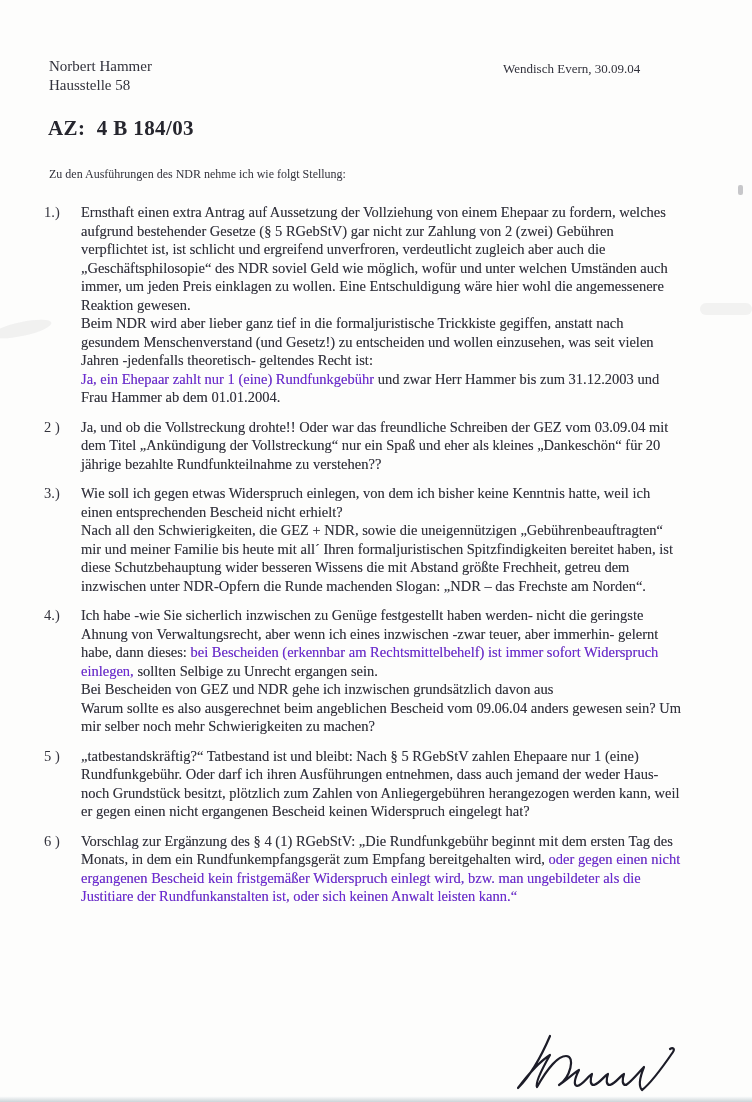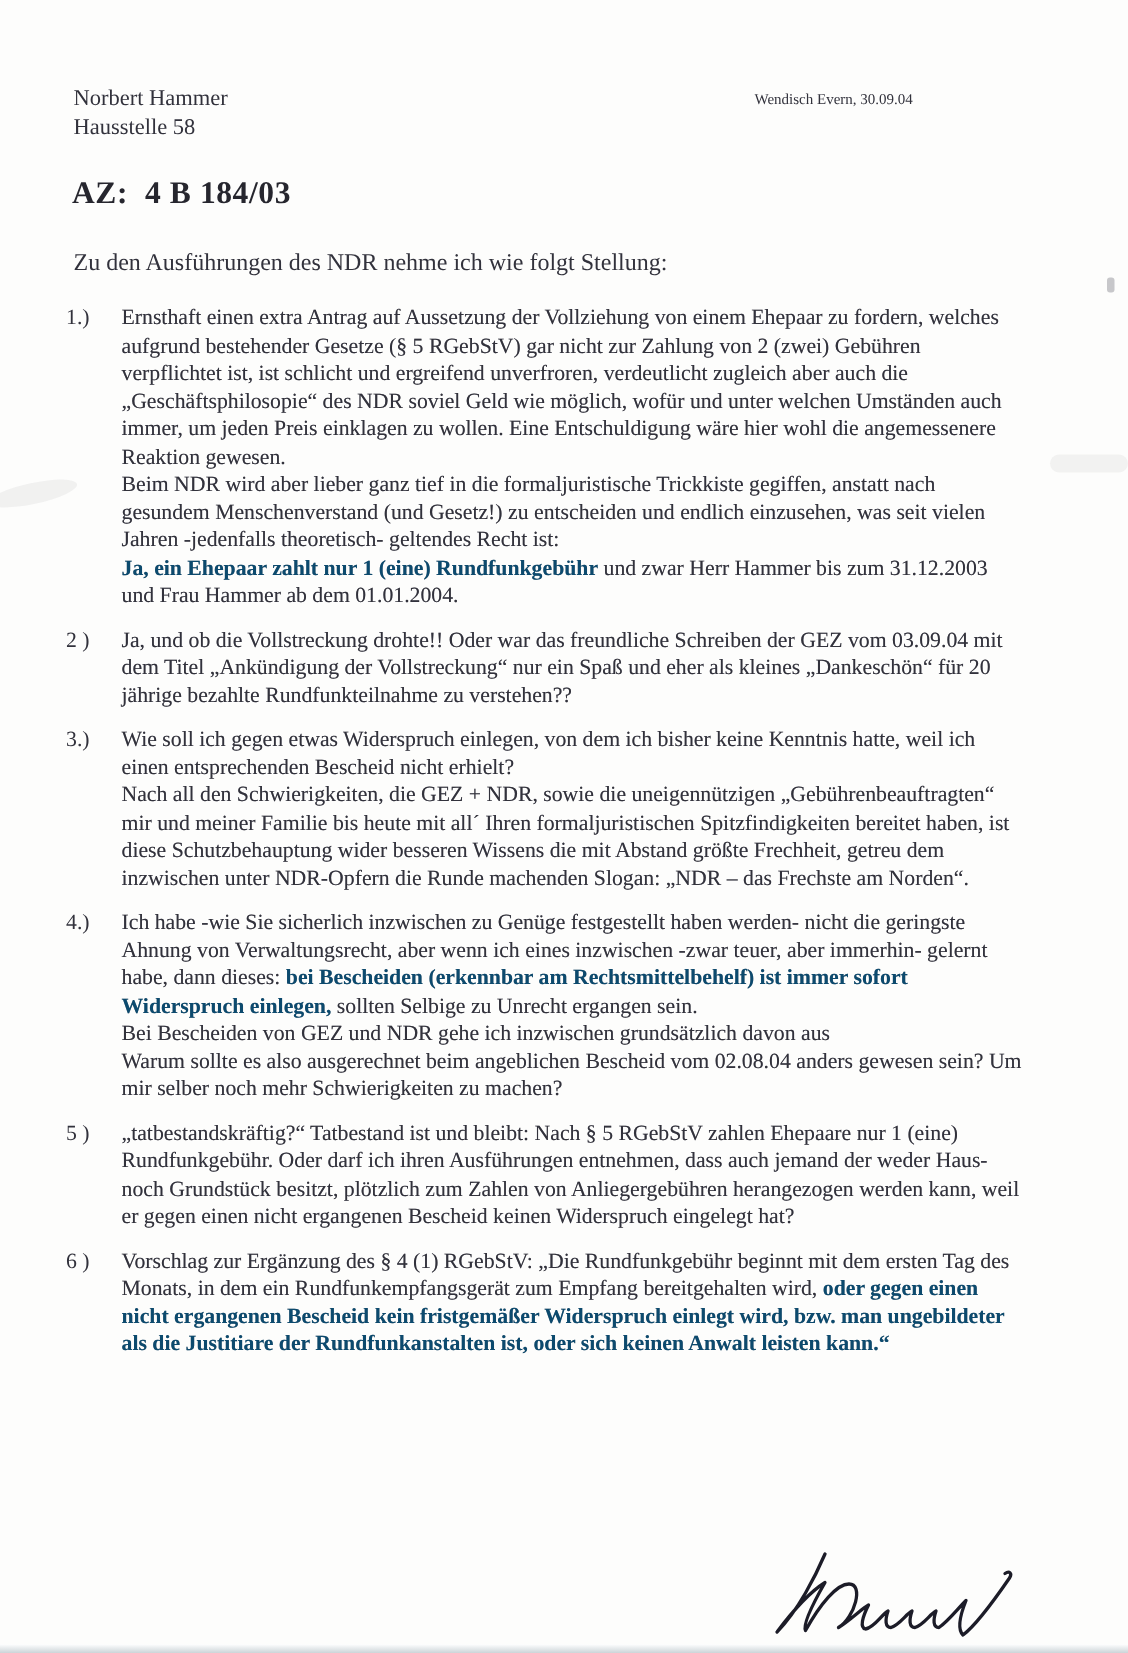--- a/index.html
+++ b/index.html
@@ -5,34 +5,34 @@
   html,body{margin:0;padding:0;background:#ffffff;}
   .page{
     position:relative;
     width:752px;height:1102px;
     background:#fdfdfc;
     overflow:hidden;
     font-family:"Liberation Serif","DejaVu Serif",serif;
     color:#32323c;
   }
   .sender{position:absolute;left:49px;top:57px;font-size:15px;line-height:19px;}
-  .dateline{position:absolute;left:503px;top:61px;font-size:10px;}
+  .dateline{position:absolute;left:503px;top:61px;font-size:13px;}
   .case-number{
     position:absolute;left:48px;top:116px;
     font-size:21px;font-weight:bold;color:#26262e;
     white-space:pre;letter-spacing:.4px;
   }
-  .intro{position:absolute;left:49px;top:167px;font-size:16px;}
+  .intro{position:absolute;left:49px;top:167px;font-size:12px;}
   .list{position:absolute;left:44px;top:203px;width:655px;}
   .item-row{display:flex;align-items:flex-start;margin-bottom:11px;}
   .item-marker{flex:0 0 37px;width:37px;font-size:14.5px;line-height:18.5px;}
   .item-body{width:600px;font-size:14.5px;line-height:18.5px;}
   .item-para{margin:0;}
   .seg{text-shadow:0 0 .4px rgba(45,45,58,.45);}
-  .seg.b{font-weight:bold;color:#0c4a6e;}
+  .seg.b{font-weight:normal;color:#6d28d9;}
   .seg.u{text-underline-offset:2px;}
   .signature{position:absolute;left:500px;top:1028px;width:185px;height:70px;}
   .signature svg{display:block;width:100%;height:100%;}
   
   .smudge-left{
     position:absolute;left:-8px;top:322px;width:60px;height:14px;
     background:#ececec;border-radius:50%;transform:rotate(-12deg);opacity:.75;
   }
   .smudge-right-dot{
     position:absolute;left:738px;top:185px;width:5px;height:10px;
@@ -61,21 +61,21 @@
 
   <div class="case-number">AZ:  4 B 184/03</div>
 
   <div class="intro">Zu den Ausführungen des NDR nehme ich wie folgt Stellung:</div>
 
   <div class="list">
       <div class="item-row">
         <div class="item-marker">1.)</div>
         <div class="item-body">
           <div class="item-para"><span class="seg">Ernsthaft einen extra Antrag auf Aussetzung der Vollziehung von einem Ehepaar zu fordern, welches aufgrund bestehender Gesetze (§ 5 RGebStV) gar nicht zur Zahlung von 2 (zwei) Gebühren verpflichtet ist, ist schlicht und ergreifend unverfroren, verdeutlicht zugleich aber auch die „Geschäftsphilosopie“ des NDR soviel Geld wie möglich, wofür und unter welchen Umständen auch immer, um jeden Preis einklagen zu wollen. Eine Entschuldigung wäre hier wohl die angemessenere Reaktion gewesen.</span></div>
-          <div class="item-para"><span class="seg">Beim NDR wird aber lieber ganz tief in die formaljuristische Trickkiste gegiffen, anstatt nach gesundem Menschenverstand (und Gesetz!) zu entscheiden und endlich einzusehen, was seit vielen Jahren -jedenfalls theoretisch- geltendes Recht ist:</span></div>
+          <div class="item-para"><span class="seg">Beim NDR wird aber lieber ganz tief in die formaljuristische Trickkiste gegiffen, anstatt nach gesundem Menschenverstand (und Gesetz!) zu entscheiden und wollen einzusehen, was seit vielen Jahren -jedenfalls theoretisch- geltendes Recht ist:</span></div>
           <div class="item-para"><span class="seg b">Ja, ein Ehepaar zahlt nur 1 (eine) Rundfunkgebühr</span><span class="seg"> und zwar Herr Hammer bis zum 31.12.2003 und Frau Hammer ab dem 01.01.2004.</span></div>
         </div>
       </div>
       <div class="item-row">
         <div class="item-marker">2 )</div>
         <div class="item-body">
           <div class="item-para"><span class="seg">Ja, und ob die Vollstreckung drohte!! Oder war das freundliche Schreiben der GEZ vom 03.09.04 mit dem Titel „Ankündigung der Vollstreckung“ nur ein Spaß und eher als kleines „Dankeschön“ für 20 jährige bezahlte Rundfunkteilnahme zu verstehen??</span></div>
         </div>
       </div>
       <div class="item-row">
@@ -83,21 +83,21 @@
         <div class="item-body">
           <div class="item-para"><span class="seg">Wie soll ich gegen etwas Widerspruch einlegen, von dem ich bisher keine Kenntnis hatte, weil ich einen entsprechenden Bescheid nicht erhielt?</span></div>
           <div class="item-para"><span class="seg">Nach all den Schwierigkeiten, die GEZ + NDR, sowie die uneigennützigen „Gebührenbeauftragten“ mir und meiner Familie bis heute mit all´ Ihren formaljuristischen Spitzfindigkeiten bereitet haben, ist diese Schutzbehauptung wider besseren Wissens die mit Abstand größte Frechheit, getreu dem inzwischen unter NDR-Opfern die Runde machenden Slogan: „NDR – das Frechste am Norden“.</span></div>
         </div>
       </div>
       <div class="item-row">
         <div class="item-marker">4.)</div>
         <div class="item-body">
           <div class="item-para"><span class="seg">Ich habe -wie Sie sicherlich inzwischen zu Genüge festgestellt haben werden- nicht die geringste Ahnung von Verwaltungsrecht, aber wenn ich eines inzwischen -zwar teuer, aber immerhin- gelernt habe, dann dieses: </span><span class="seg b">bei Bescheiden (erkennbar am Rechtsmittelbehelf) ist immer sofort Widerspruch einlegen,</span><span class="seg"> sollten Selbige zu Unrecht ergangen sein.</span></div>
           <div class="item-para"><span class="seg u">Bei Bescheiden von GEZ und NDR gehe ich inzwischen grundsätzlich davon aus</span></div>
-          <div class="item-para"><span class="seg">Warum sollte es also ausgerechnet beim angeblichen Bescheid vom 02.08.04 anders gewesen sein? Um mir selber noch mehr Schwierigkeiten zu machen?</span></div>
+          <div class="item-para"><span class="seg">Warum sollte es also ausgerechnet beim angeblichen Bescheid vom 09.06.04 anders gewesen sein? Um mir selber noch mehr Schwierigkeiten zu machen?</span></div>
         </div>
       </div>
       <div class="item-row">
         <div class="item-marker">5 )</div>
         <div class="item-body">
           <div class="item-para"><span class="seg">„tatbestandskräftig?“ Tatbestand ist und bleibt: Nach § 5 RGebStV zahlen Ehepaare nur 1 (eine) Rundfunkgebühr. Oder darf ich ihren Ausführungen entnehmen, dass auch jemand der weder Haus- noch Grundstück besitzt, plötzlich zum Zahlen von Anliegergebühren herangezogen werden kann, weil er gegen einen nicht ergangenen Bescheid keinen Widerspruch eingelegt hat?</span></div>
         </div>
       </div>
       <div class="item-row">
         <div class="item-marker">6 )</div>

